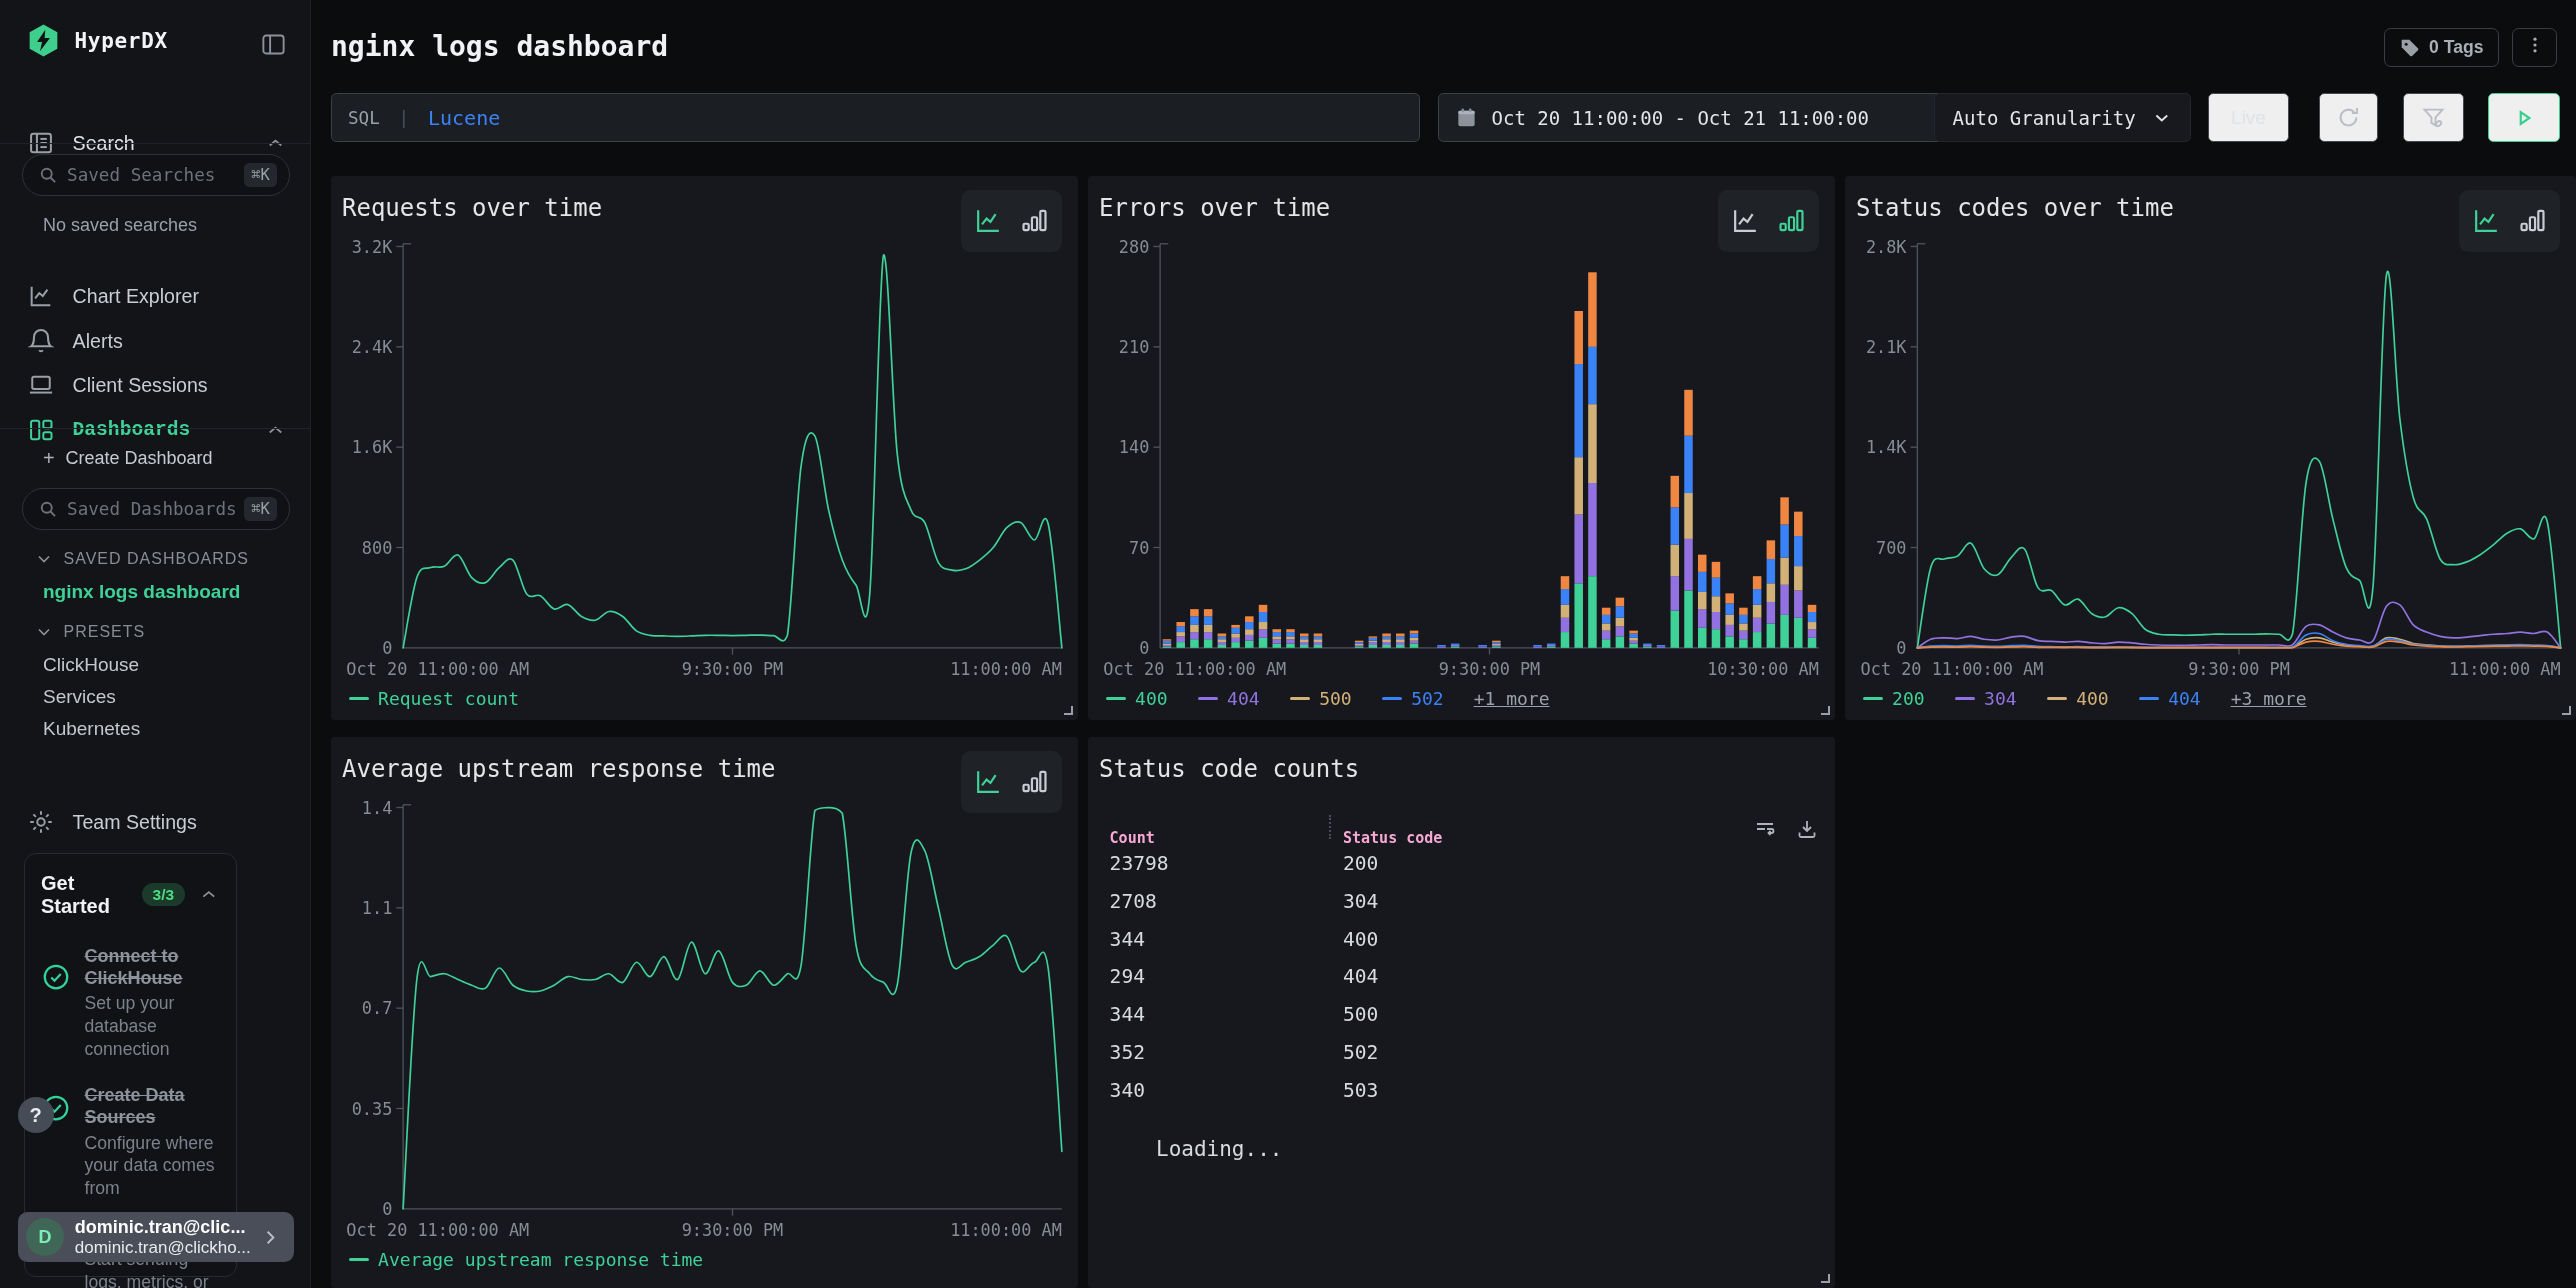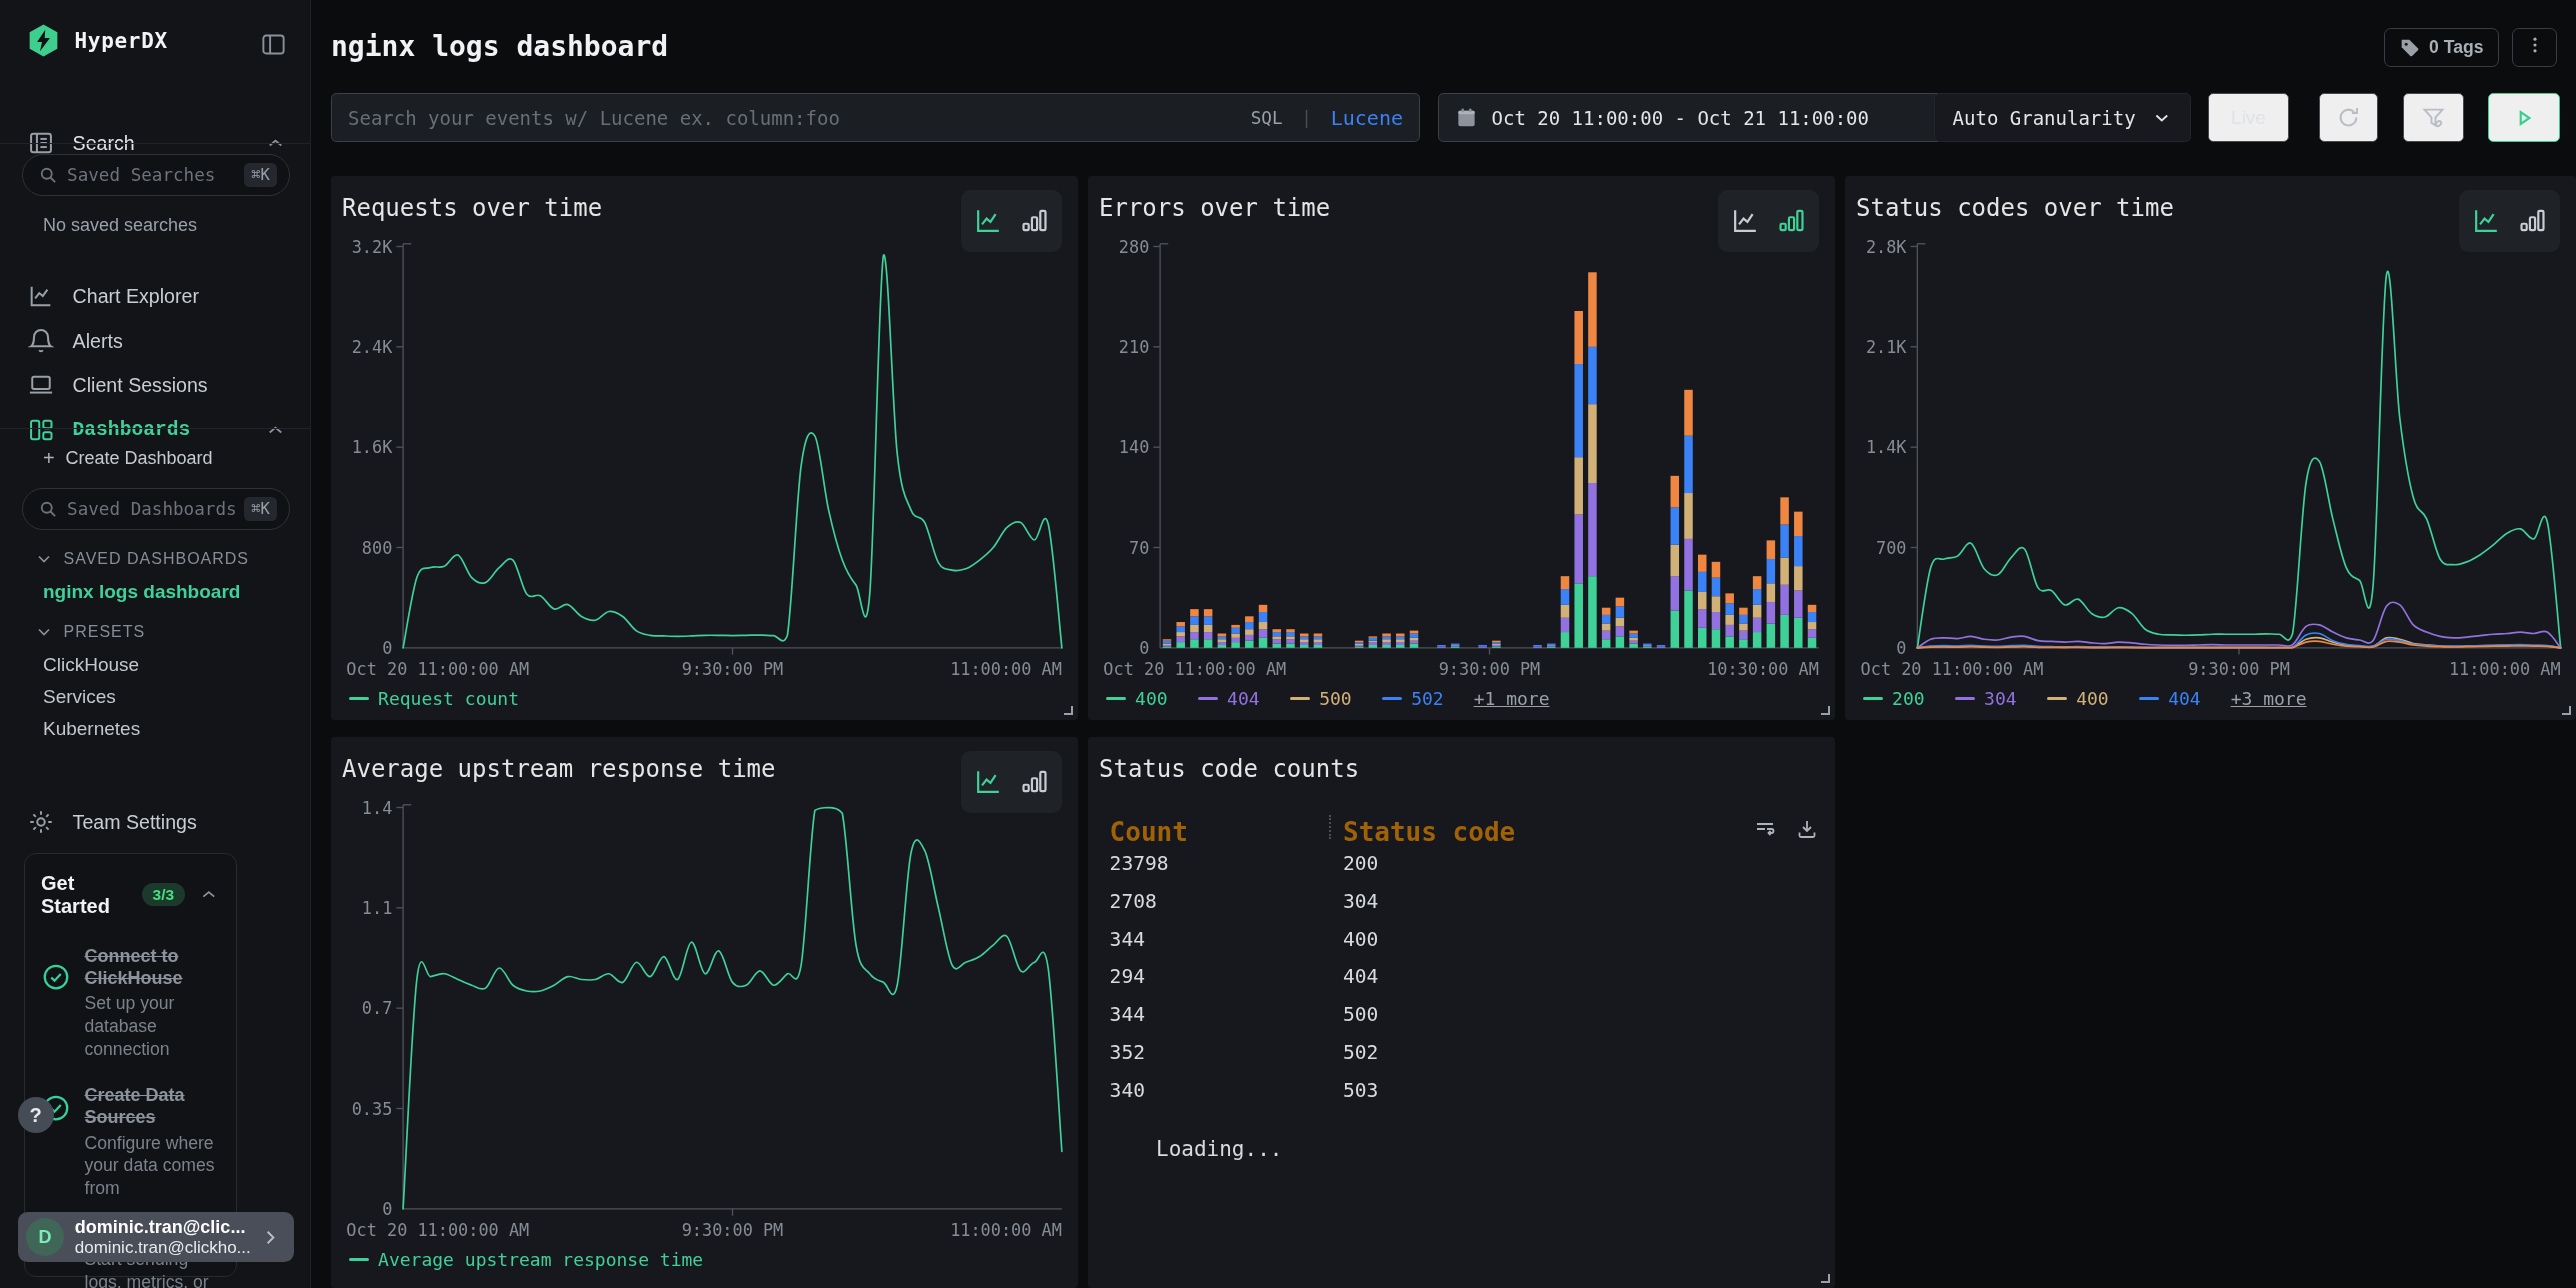--- a/index.html
+++ b/index.html
@@ -65,21 +65,21 @@
   .tgl.on { color:#3fd197; }
   .plot { position:absolute; left:13.5px; right:8px; top:61px; height:446px; }
   .plot text { font-family:"DejaVu Sans Mono",monospace; font-size:25px; fill:#868c95; }
   .legend { position:absolute; left:17.6px; top:512px; display:flex; align-items:center; gap:30px; font-size:18px; }
   .lg-item { display:flex; align-items:center; gap:9.5px; }
   .lg-dash { width:20px; height:3.4px; border-radius:2px; display:inline-block; }
   .lg-more { color:#9aa0a8; text-decoration:underline; cursor:pointer; }
   .corner { position:absolute; right:5.4px; bottom:5.4px; width:8.8px; height:8.8px; border-right:2px solid #9aa0a8; border-bottom:2px solid #9aa0a8; }
 
   
-  .tbl-head { position:absolute; top:80px; font-size:26px; font-weight:700; color:#a16207; }
+  .tbl-head { position:absolute; top:92px; font-size:15px; font-weight:700; color:#f9a8d4; }
   .tbl-sep { position:absolute; left:241px; top:78px; height:24px; border-left:2.7px dotted #4a4e55; }
   .tbl-icons { position:absolute; right:16px; top:80px; display:flex; gap:17.6px; color:#aeb3bb; }
   .tbl-cell { position:absolute; font-size:19.6px; color:#d7dade; }
   #tbl-loading { position:absolute; left:68px; top:400px; font-size:21px; color:#d7dade; }
 </style>
 </head>
 <body>
 
 <div id="app">
 
@@ -301,21 +301,20 @@
   </button>
   <button class="hdr-btn" style="left:2512px;top:28px;width:45px;">
     <span><svg width="20" height="20" viewBox="0 0 24 24" fill="#a9afb8">
           <circle cx="12" cy="5" r="1.9"></circle>
           <circle cx="12" cy="12" r="1.9"></circle>
           <circle cx="12" cy="19" r="1.9"></circle>
         </svg></span>
   </button>
 
   <div id="event-search" class="ctl">
-    <input placeholder="Search your events w/ Lucene ex. column:foo" style="">
     <span class="lang-sql">SQL</span>
       <span class="lang-sep">|</span>
       <span class="lang-lucene">Lucene</span>
   </div>
 
   <div id="date-range" class="ctl">
     <span style="display:inline-flex;">
         <svg width="23" height="23" viewBox="0 0 24 24" fill="#8d939c">
           <rect x="3.5" y="5" width="17" height="16" rx="2"></rect>
           <rect x="3.5" y="5" width="17" height="3.5" rx="1.5" fill="#aeb3bb"></rect>

